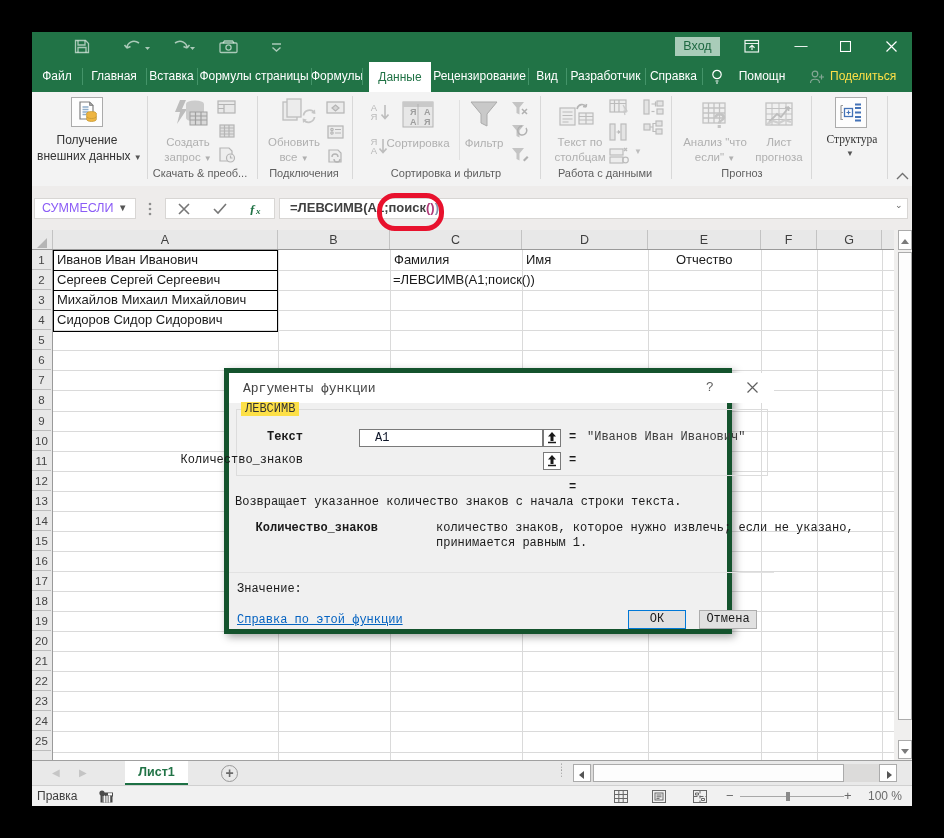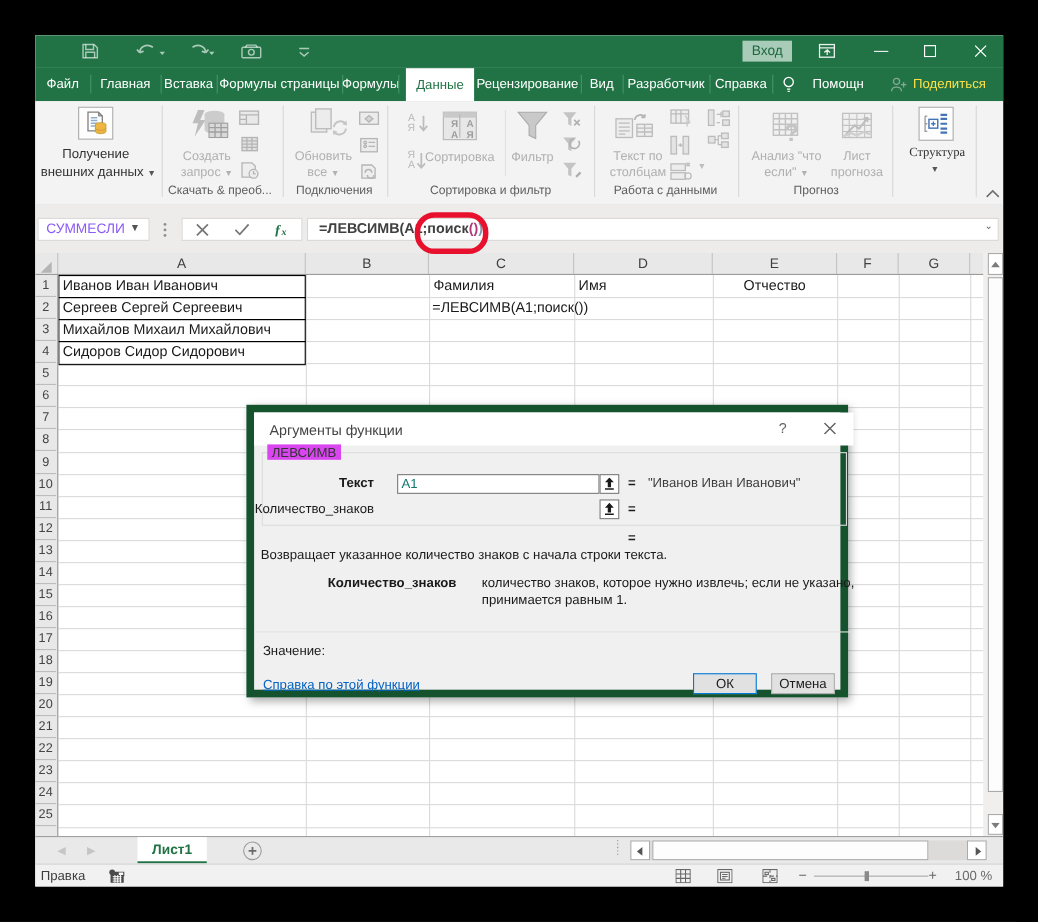--- a/index.html
+++ b/index.html
@@ -29,22 +29,22 @@
 .gh{position:absolute;left:21px;width:841px;height:1px;background:#dadada;}
 .gv{position:absolute;top:218px;height:510px;width:1px;background:#dadada;}
 .cell{position:absolute;font-size:13px;color:#1a1a1a;white-space:nowrap;line-height:20px;}
 .abox{position:absolute;left:21px;width:225px;height:21px;border:1px solid #000;box-sizing:border-box;}
 
 .sbtn{position:absolute;background:#fff;border:1px solid #ababab;box-sizing:border-box;}
 
 #tabstrip{position:absolute;left:0;top:728px;width:880px;height:25px;background:#e9e9e9;border-top:1px solid #a0a0a0;box-sizing:border-box;}
 #sbar{position:absolute;left:0;top:753px;width:880px;height:21px;background:#f1f1f1;border-top:1px solid #d0d0d0;box-sizing:border-box;}
 
-#dlg{position:absolute;left:192px;top:336px;width:547px;height:266px;background:#f0f0f0;border:7px solid #14532d;box-sizing:border-box;box-shadow:3px 3px 8px rgba(0,0,0,0.35);}
-.dinp{position:absolute;height:18px;background:#fff;border:1px solid #7a7a7a;box-sizing:border-box;font-size:12px;color:#0f766e;line-height:16px;padding-left:3px;}
+#dlg{position:absolute;left:192px;top:336px;width:508px;height:266px;background:#f0f0f0;border:5px solid #14532d;box-sizing:border-box;box-shadow:3px 3px 8px rgba(0,0,0,0.35);font-family:Liberation Mono, monospace;}
+.dinp{position:absolute;height:18px;background:#fff;border:1px solid #7a7a7a;box-sizing:border-box;font-size:12px;color:#0f172a;line-height:16px;padding-left:15px;}
 .dpick{position:absolute;width:18px;height:18px;background:#fff;border:1px solid #7a7a7a;box-sizing:border-box;text-align:center;}
 .dbtn{position:absolute;width:58px;height:19px;background:#e1e1e1;border:1px solid #adadad;box-sizing:border-box;font-size:12px;color:#1a1a1a;text-align:center;line-height:17px;}
 .dtx{position:absolute;font-size:12px;color:#1a1a1a;white-space:nowrap;}
 </style>
 </head>
 <body>
 <div id="win">
 
 <div id="tbar">
 <svg class="abs" style="left:40px;top:6px" width="250" height="18" viewBox="0 0 250 18" fill="none" stroke="rgba(255,255,255,0.62)" stroke-width="1.3">
@@ -428,21 +428,21 @@
 
 <div id="dlg">
  <div class="abs" style="left:0;top:0;width:545px;height:30px;background:#fff;"></div>
  <div class="abs" style="left:14px;top:8px;font-size:13px;color:#444;">Аргументы функции</div>
  <div class="abs" style="left:477px;top:7px;font-size:13px;color:#5f5f5f;">?</div>
  <svg class="abs" style="left:518px;top:9px" width="11" height="11" viewBox="0 0 11 11" stroke="#5f5f5f" stroke-width="1.2">
         <path d="M0.5 0.5 L10.5 10.5 M10.5 0.5 L0.5 10.5"></path>
       </svg>
 
  <div class="abs" style="left:7px;top:36px;width:532px;height:67px;border:1px solid #dcdcdc;box-sizing:border-box;"></div>
- <div class="abs" style="left:12px;top:29px;background:#d946ef;padding:0 4px;font-size:12px;color:#333;">ЛЕВСИМВ</div>
+ <div class="abs" style="left:12px;top:29px;background:#fde047;padding:0 4px;font-size:12px;color:#333;">ЛЕВСИМВ</div>
  <div class="dtx" style="right:424px;top:57px;font-weight:bold;text-align:center;">Текст</div>
  <div class="dinp" style="left:130px;top:56px;width:184px;">A1</div>
  <div class="dpick" style="left:314px;top:56px;"><svg width="10" height="12" viewBox="0 0 10 12" style="margin-top:2px">
           <path d="M5 0 L9 4.5 H6.5 V9 H3.5 V4.5 H1 z" fill="#1a1a1a"></path>
           <path d="M1 10.5 h8" stroke="#1a1a1a" stroke-width="1.5"></path>
         </svg></div>
  <div class="dtx" style="left:340px;top:57px;font-weight:bold;">=</div>
  <div class="dtx" style="left:358px;top:57px;color:#3c3c3c;">"Иванов Иван Иванович"</div>
  <div class="dtx" style="right:424px;top:80px;">Количество_знаков</div>
  <div class="dpick" style="left:314px;top:79px;"><svg width="10" height="12" viewBox="0 0 10 12" style="margin-top:2px">

